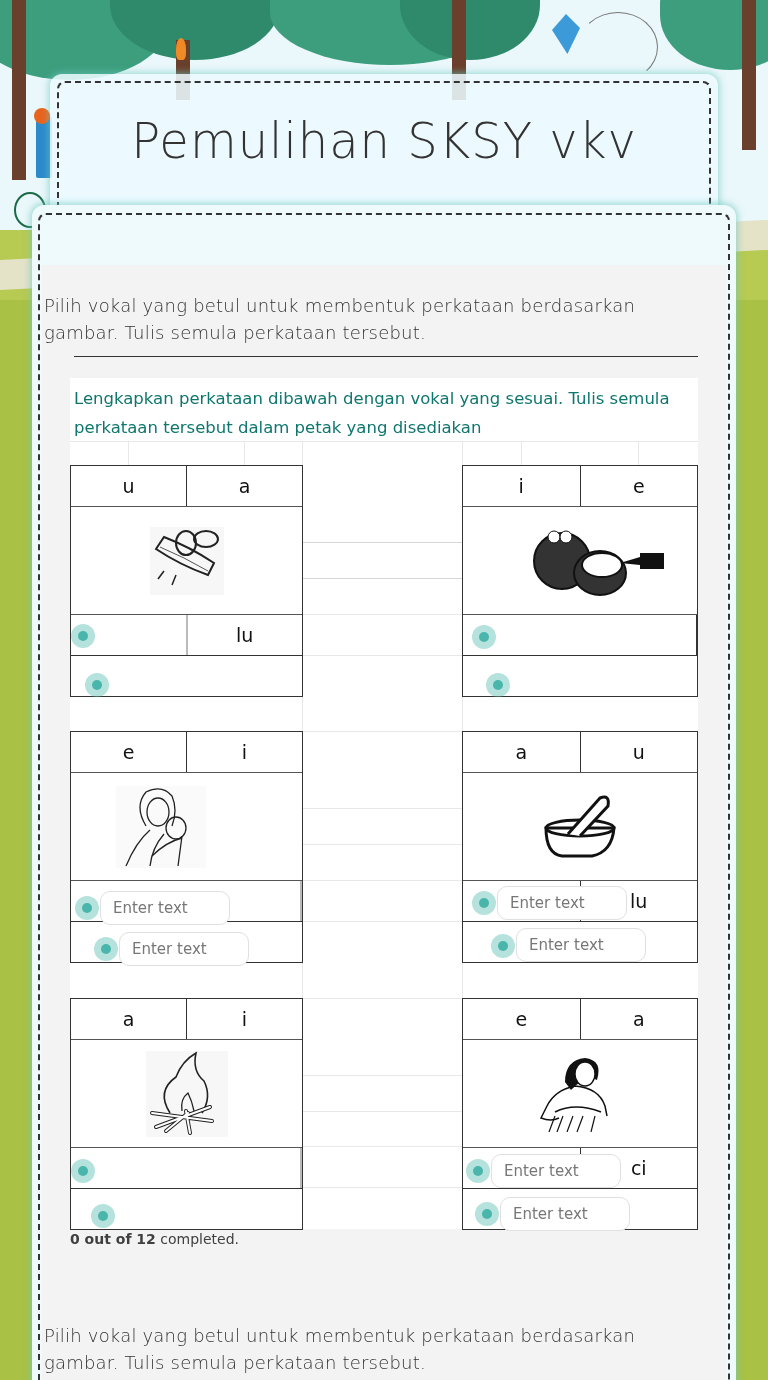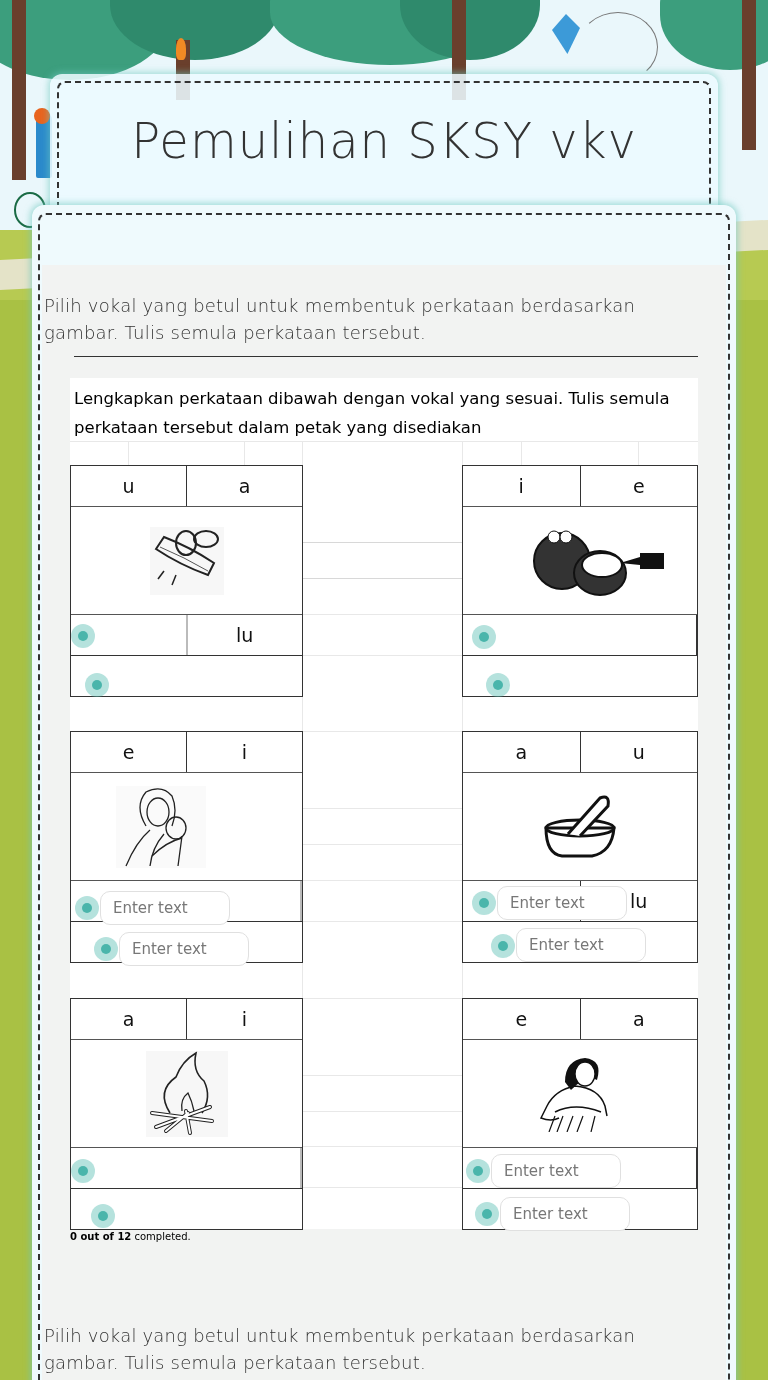--- a/index.html
+++ b/index.html
@@ -63,21 +63,21 @@
   }
   .rule { position: absolute; left: 74px; top: 356px; width: 624px; height: 1px; background: #333; }
 
   
   .sheet {
     position: absolute; left: 70px; top: 378px; width: 628px; height: 851px;
     background: #ffffff;
   }
   .sheet-heading {
     position: absolute; left: 4px; top: 6px; width: 620px;
-    font-family: "DejaVu Sans", sans-serif; font-size: 16.5px; line-height: 29px; color: #000000;
+    font-family: "DejaVu Sans", sans-serif; font-size: 16.5px; line-height: 29px; color: #0f766e;
   }
   .gridline-h { position: absolute; height: 1px; background: #e8e8e8; }
   .gridline-v { position: absolute; width: 1px; background: #e8e8e8; }
 
   
   .wordbox { position: absolute; width: 233px; height: 232px; border: 1px solid #333; }
   .wb-head { position: absolute; left: 0; top: 0; width: 100%; height: 41px; border-bottom: 1px solid #555; display: flex; }
   .wb-head .v { flex: 1; text-align: center; font-size: 19px; line-height: 41px; color: #111; }
   .wb-head .v + .v { border-left: 1px solid #333; }
   .wb-pic { position: absolute; left: 0; top: 41px; width: 100%; height: 108px; border-bottom: 1px solid #555; display: flex; align-items: center; justify-content: center; }
@@ -97,21 +97,21 @@
   }
   .entry {
     position: absolute; width: 130px; height: 34px; background: #fff;
     border: 1px solid #e0e0e0; border-radius: 10px;
     font-size: 15px; color: #777; line-height: 32px; padding-left: 12px;
     font-family: "DejaVu Sans", sans-serif;
   }
   .entry::placeholder { color: #777; }
 
   .progress {
-    position: absolute; left: 70px; top: 1231px; font-size: 10px; color: #000000;
+    position: absolute; left: 70px; top: 1231px; font-size: 14px; color: #404040;
     font-family: "DejaVu Sans", sans-serif;
   }
   .progress b { font-weight: bold; }
 </style>
 </head>
 <body>
 
 <div class="scene">
   <div class="sky"></div>
   <div class="canopy" style="left:-30px;top:-40px;width:200px;height:120px;"></div>
@@ -298,20 +298,21 @@
       <svg width="76" height="76" viewBox="0 0 76 76" style="margin-left:-14px;">
         <path d="M30 26 Q30 4 50 2 Q68 4 62 24 Q52 18 36 34 Z" fill="#111"></path>
         <ellipse cx="50" cy="18" rx="10" ry="12" fill="#fff" stroke="#111" stroke-width="1.3"></ellipse>
         <path d="M40 30 Q20 34 12 50 L6 62 Q16 66 24 62 M40 30 Q64 32 70 50 L72 60" fill="none" stroke="#111" stroke-width="1.5"></path>
         <path d="M20 56 Q40 46 66 56" fill="none" stroke="#111" stroke-width="1.5"></path>
         <path d="M14 76 L20 60 M22 76 L28 60 M32 76 L38 60 M42 76 L48 60 M56 76 L60 60" stroke="#111" stroke-width="1.2"></path>
       </svg>
     </div>
     <div class="wb-row1">
       <div class="blank" style="border-right:1px solid #333;"></div>
+      <div class="syl">ci</div>
     </div>
     <div class="wb-row2"></div>
   </div>
   <div class="dot" style="left:396px;top:781px;"></div>
   <input class="entry" style="left: 421px; top: 776px;" placeholder="Enter text">
   <div class="dot" style="left:405px;top:824px;"></div>
   <input class="entry" style="left: 430px; top: 819px;" placeholder="Enter text">
 </div>
 
 <div class="progress"><b>0 out of 12</b><span> completed.</span></div>

